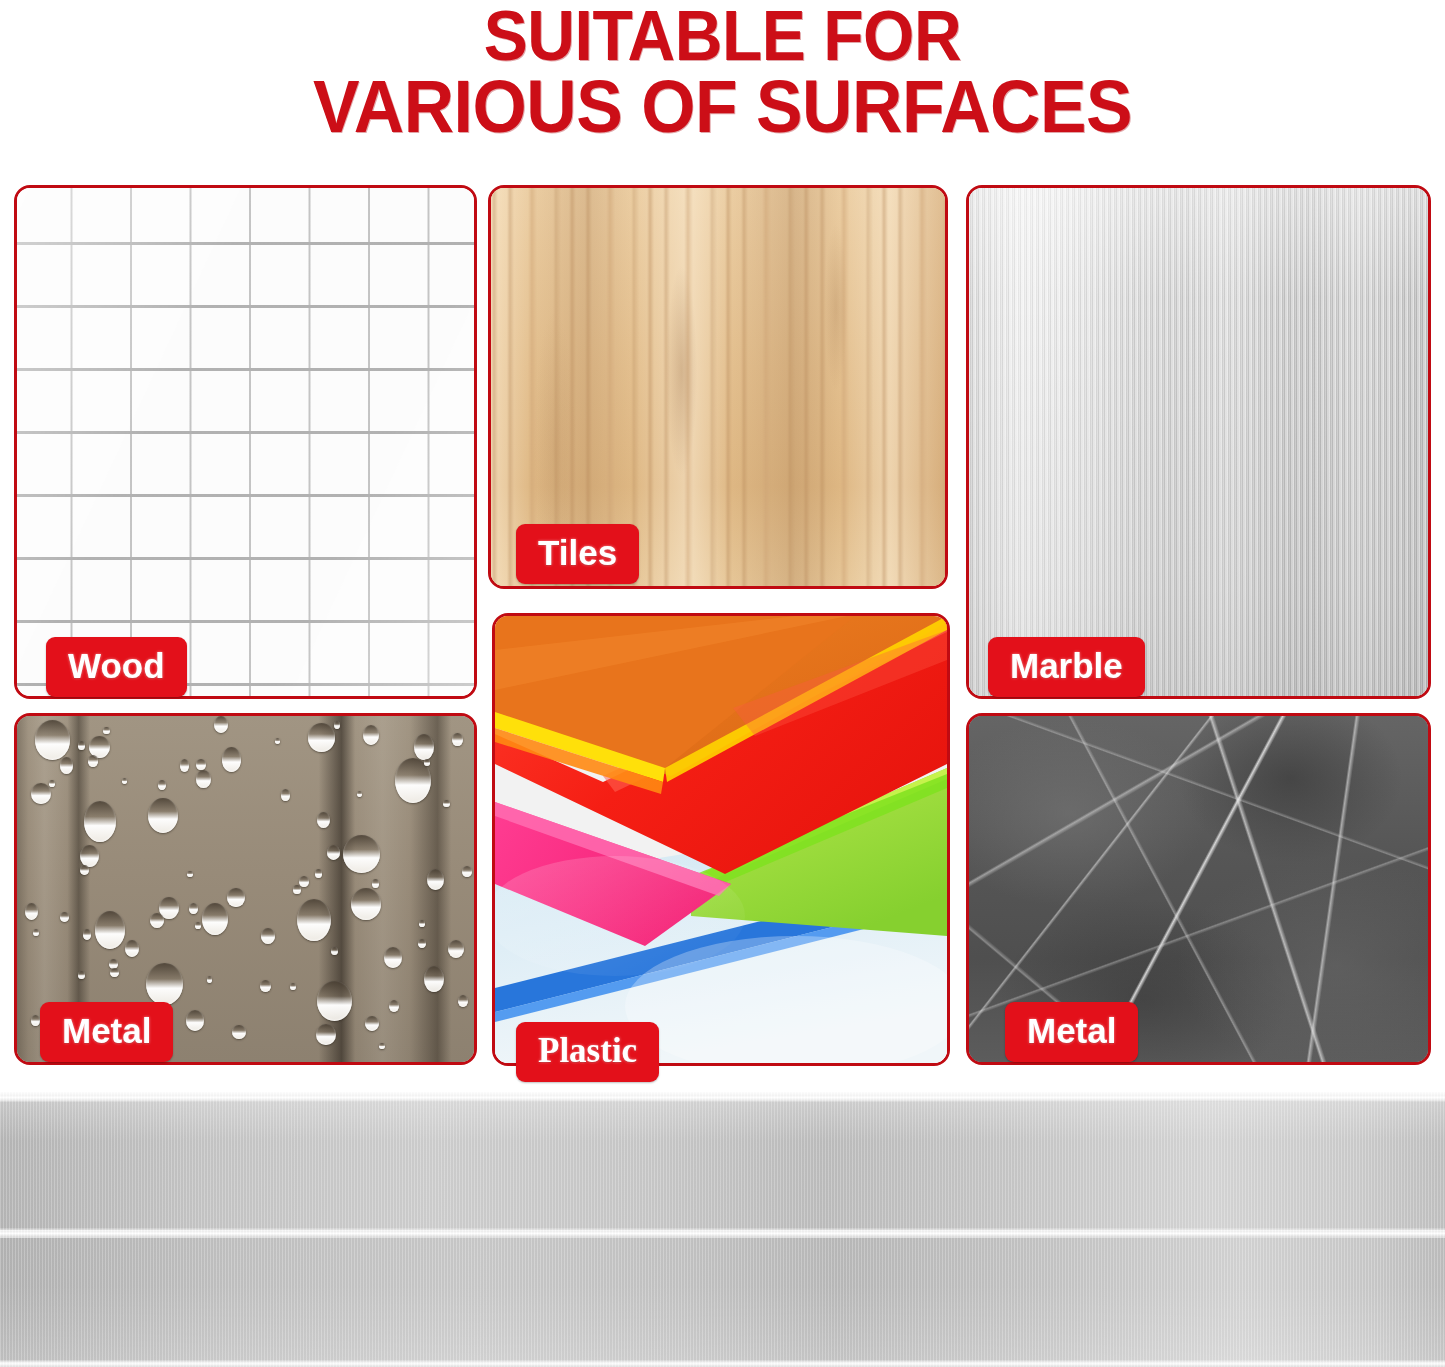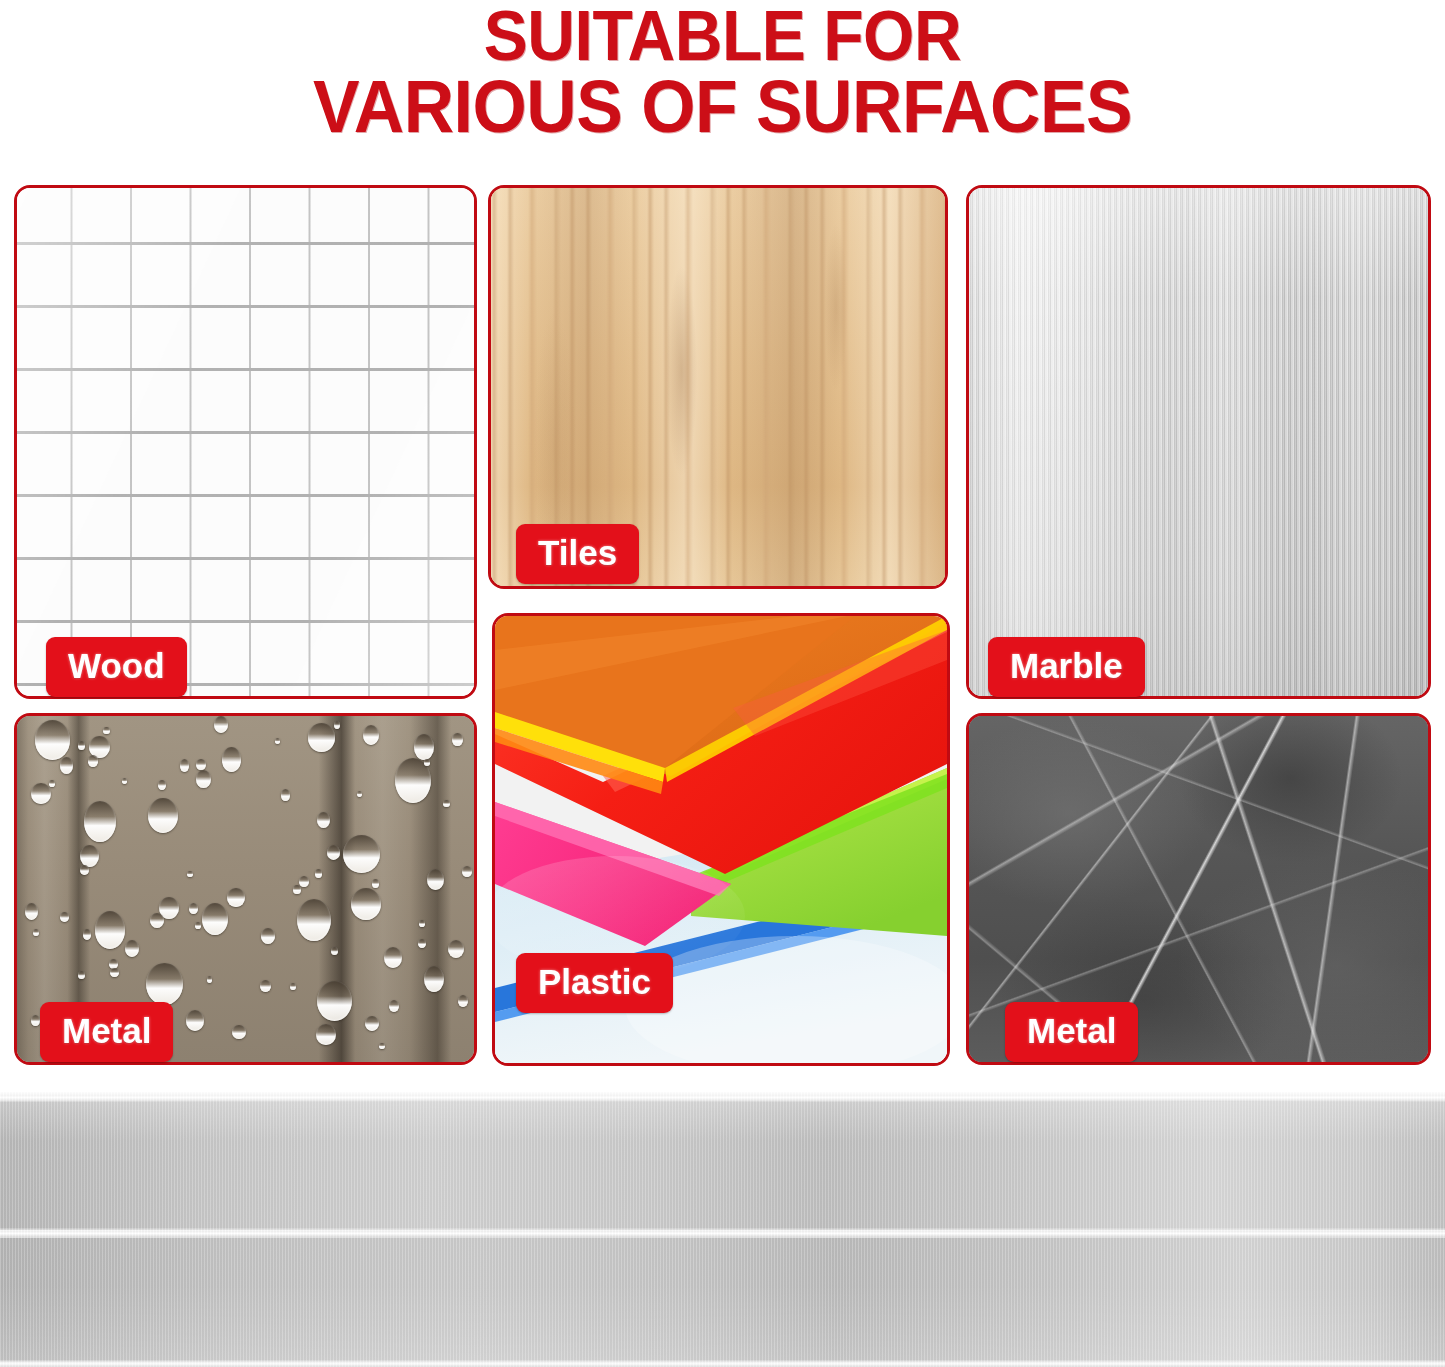--- a/index.html
+++ b/index.html
@@ -62,21 +62,21 @@
   #p-wood   {left:488px; top:185px; width:460px;  height:404px;}
   #p-metal  {left:966px; top:185px; width:465px;  height:514px;}
   #p-glass  {left:14px;  top:713px; width:463px;  height:352px;}
   #p-plastic{left:492px; top:613px; width:458px;  height:453px;}
   #p-marble {left:966px; top:713px; width:465px;  height:352px;}
 
   #b-tiles  {left:46px;  top:637px;}
   #b-wood   {left:516px; top:524px;}
   #b-metal  {left:988px; top:637px;}
   #b-glass  {left:40px;  top:1002px;}
-  #b-plastic{left:516px; top:953px;}
+  #b-plastic{left:516px; top:1022px;font-family:Liberation Serif, serif;}
   #b-marble {left:1005px;top:1002px;}
 
   
   .tiles-bg{
     background-color:#fcfcfc;
     background-image:
       linear-gradient(to right, rgba(0,0,0,0) 0, rgba(0,0,0,0) 96%, rgba(165,165,165,.75) 96%, rgba(165,165,165,.75) 100%),
       linear-gradient(to bottom, rgba(0,0,0,0) 0, rgba(0,0,0,0) 95%, rgba(150,150,150,.85) 95%, rgba(150,150,150,.85) 100%);
     background-size:59.5px 63px, 59.5px 63px;
     background-position:-4px -6px, -4px -6px;

